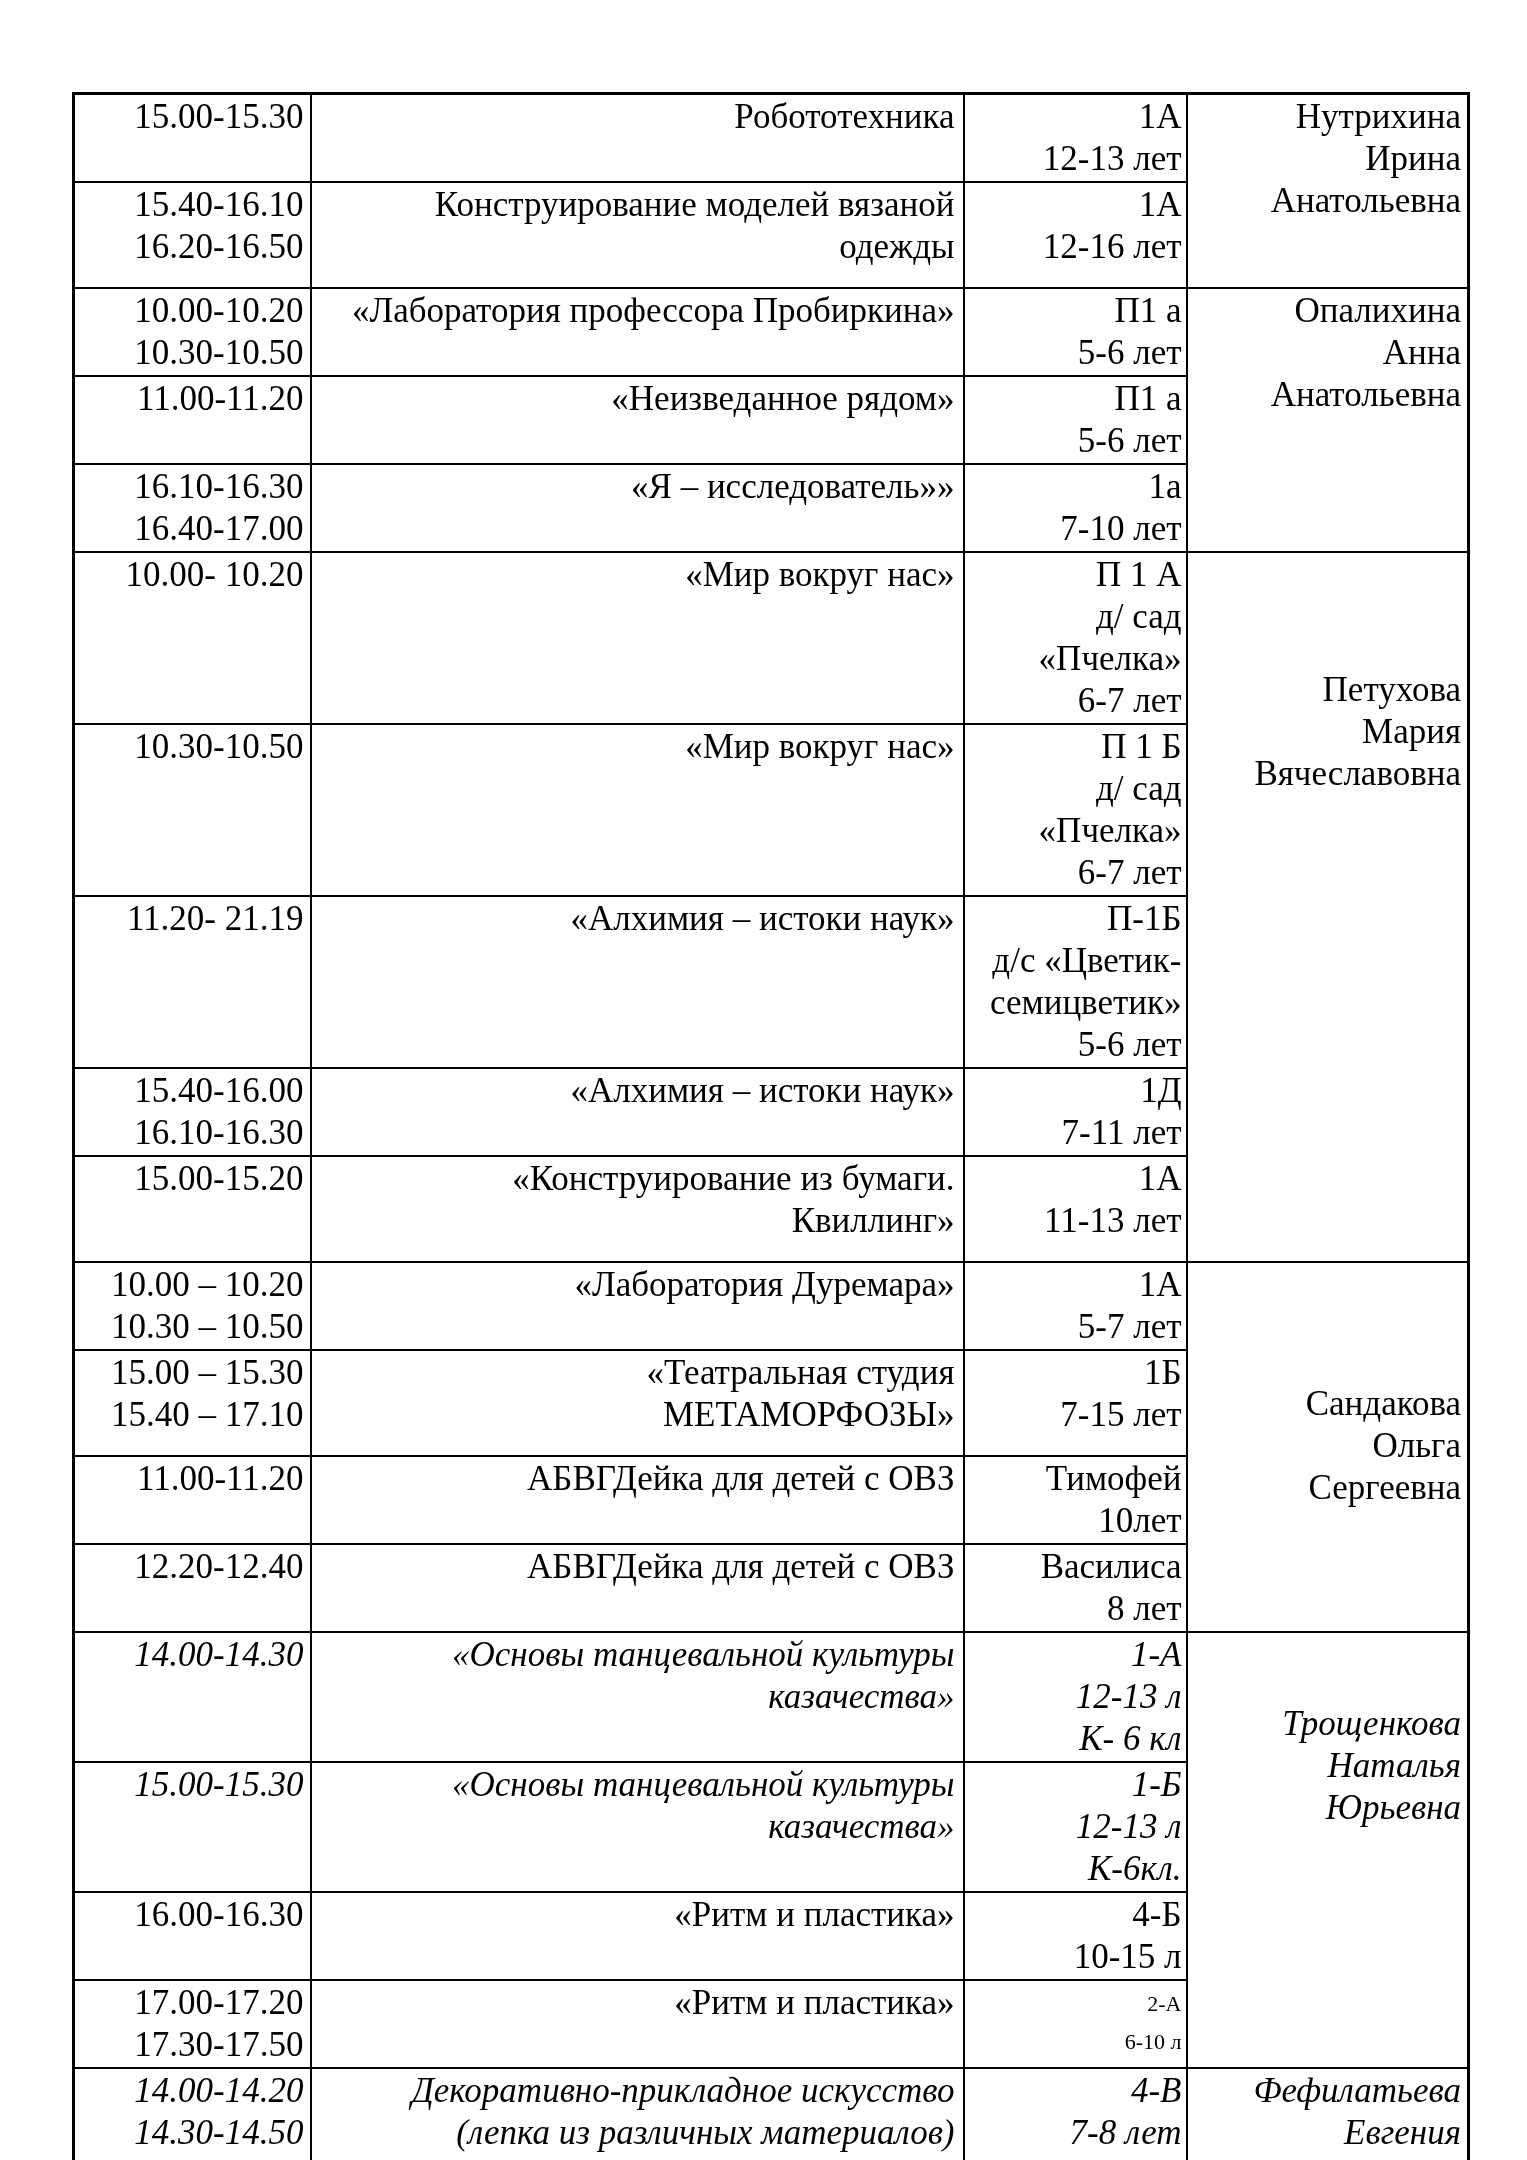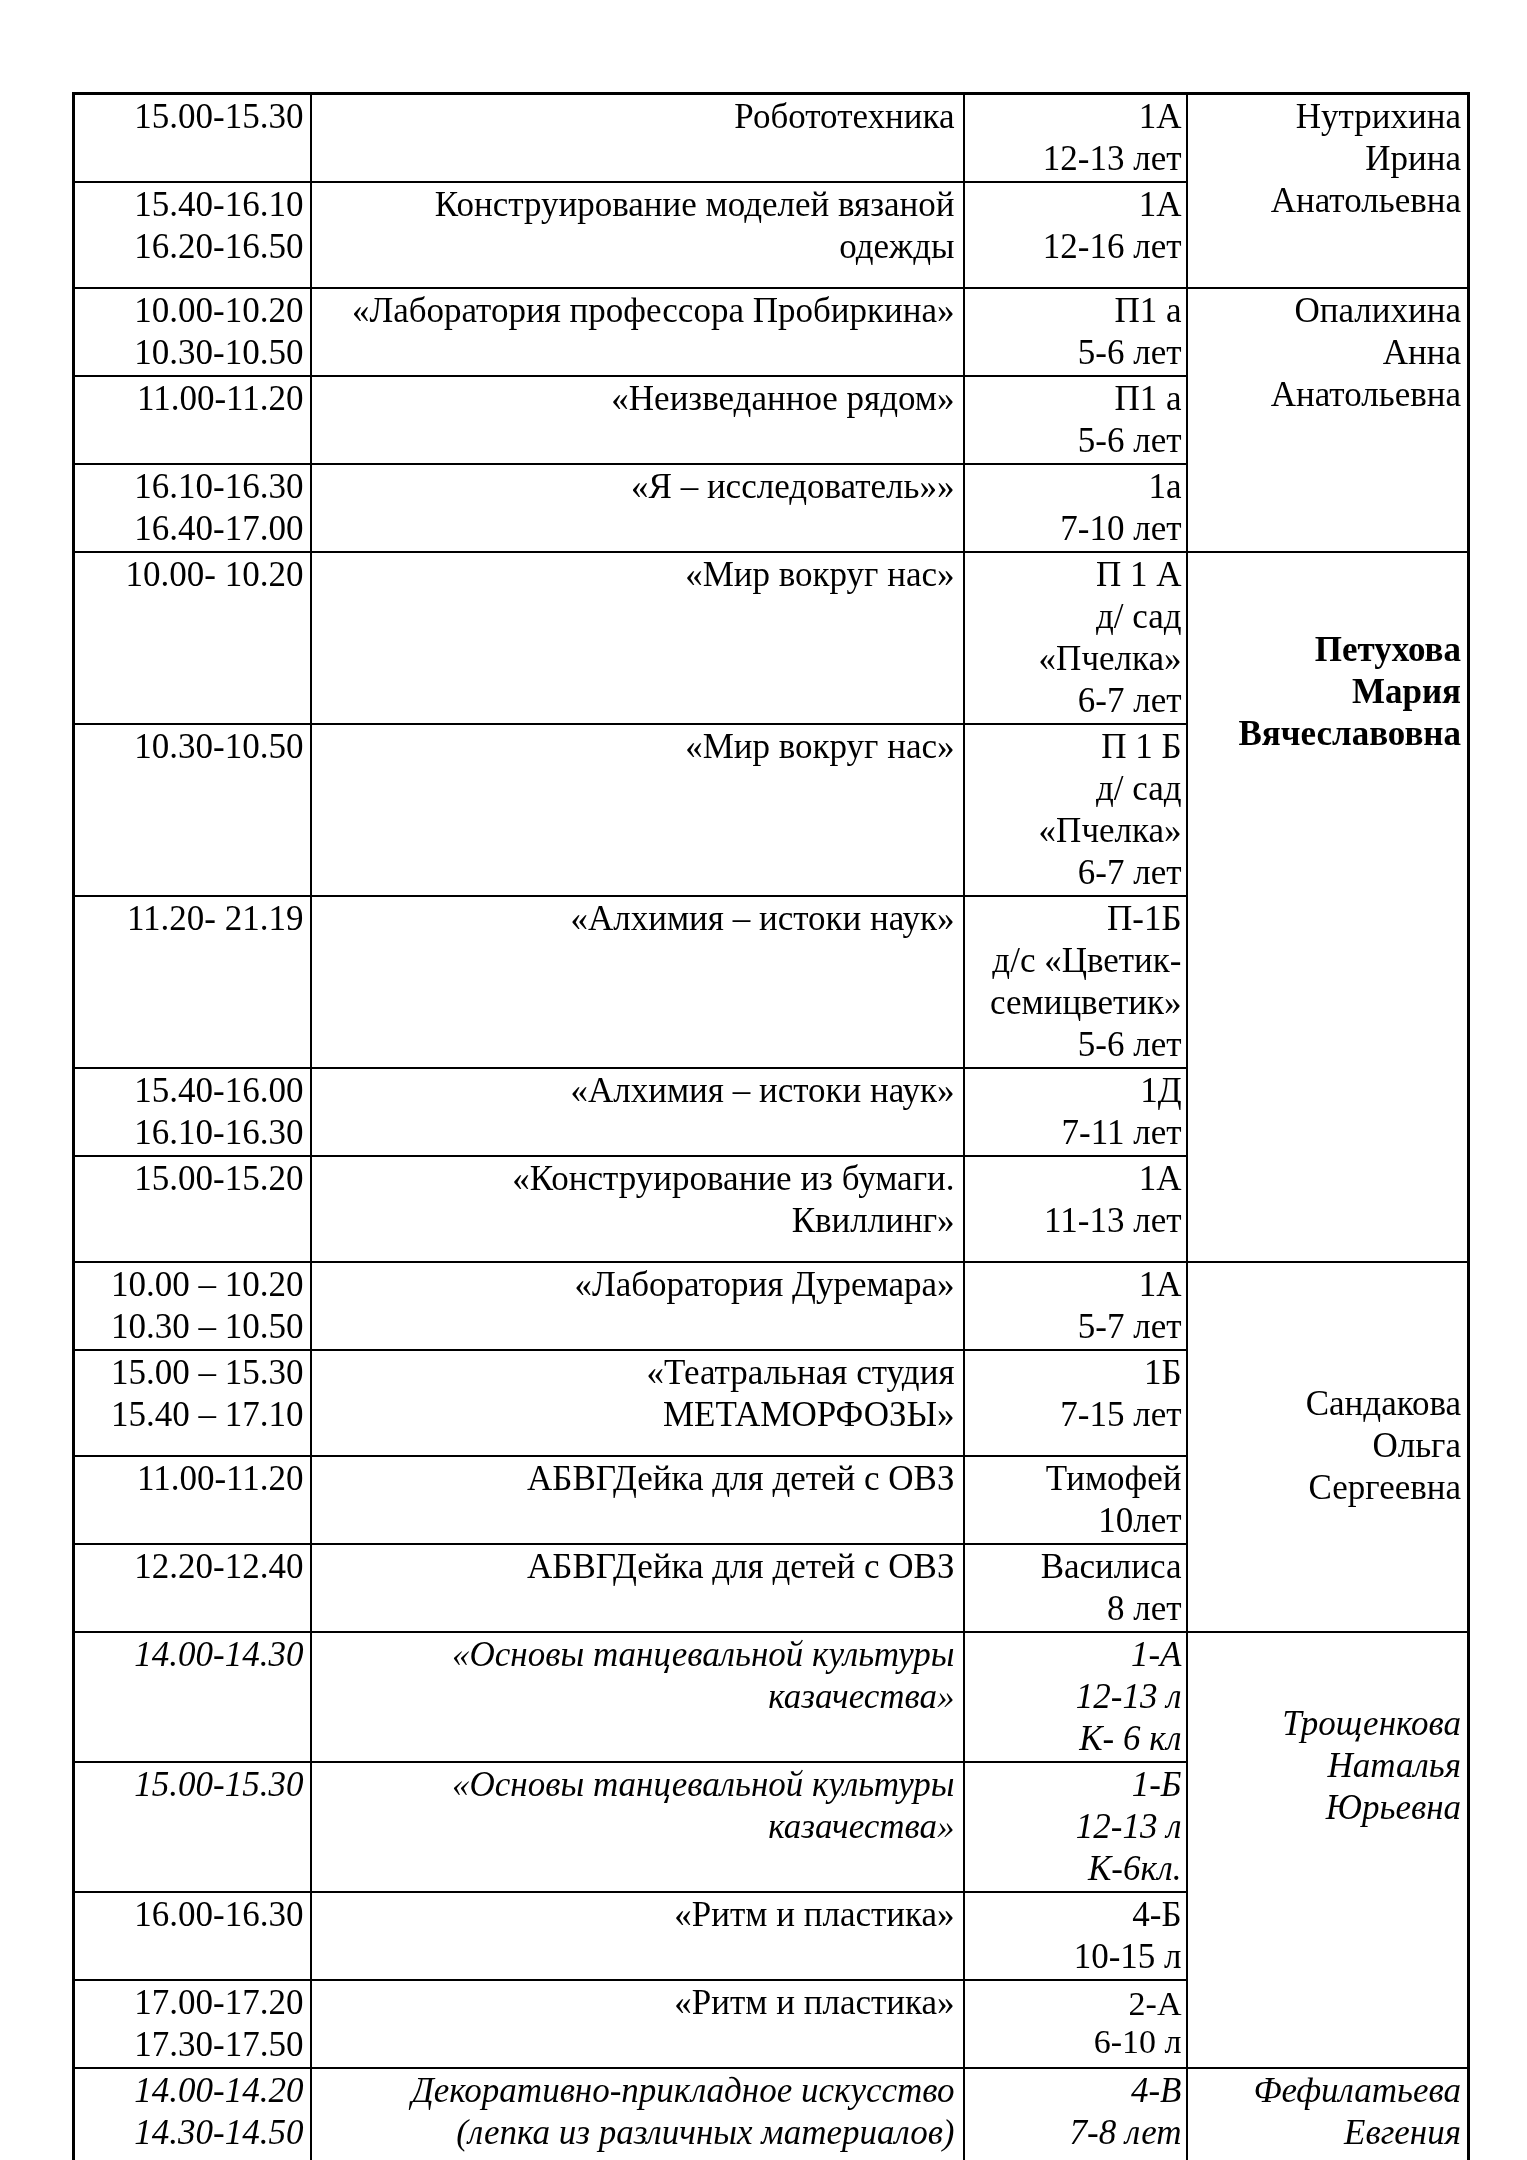--- a/index.html
+++ b/index.html
@@ -35,26 +35,26 @@
     font-size: 35px;
     line-height: 42px;
     white-space: pre-wrap;
     overflow: hidden;
   }
   td.c-time { padding: 1px 6px 1px 22px; }
   td.c-act  { padding: 1px 8px 19px 14px; }
   td.c-grp  { padding: 1px 4px 1px 13px; }
   td.c-tch  { padding: 1px 6px 1px 16px; }
   td.c-grp.small {
-    font-size: 34px;
+    font-size: 22px;
     line-height: 38px;
     padding-top: 4px;
   }
   
-  td.tch-offset-c { padding-top: 76px; font-weight: bold; }
+  td.tch-offset-c { padding-top: 116px; }
   td.tch-offset-d { padding-top: 120px; }
   td.tch-offset-e { padding-top: 70px; }
   tr { height: 84px; }
   tr.r4 { height: 166px; }
   tr.r3 { height: 126px; font-style: italic; }
 </style>
 </head>
 <body>
 
 <div class="page">

